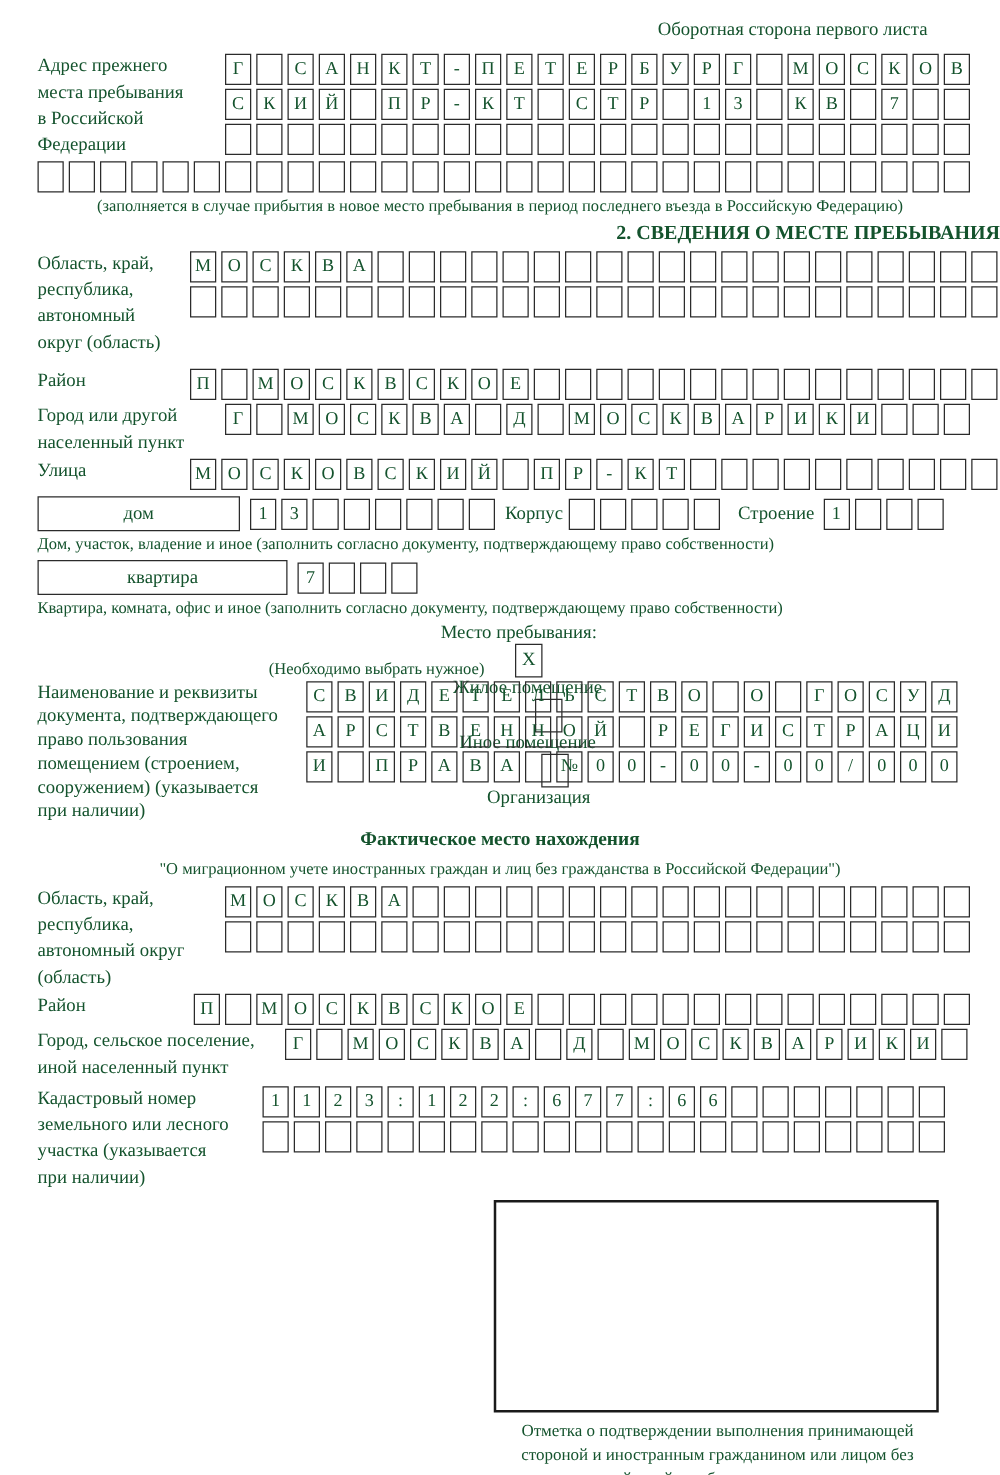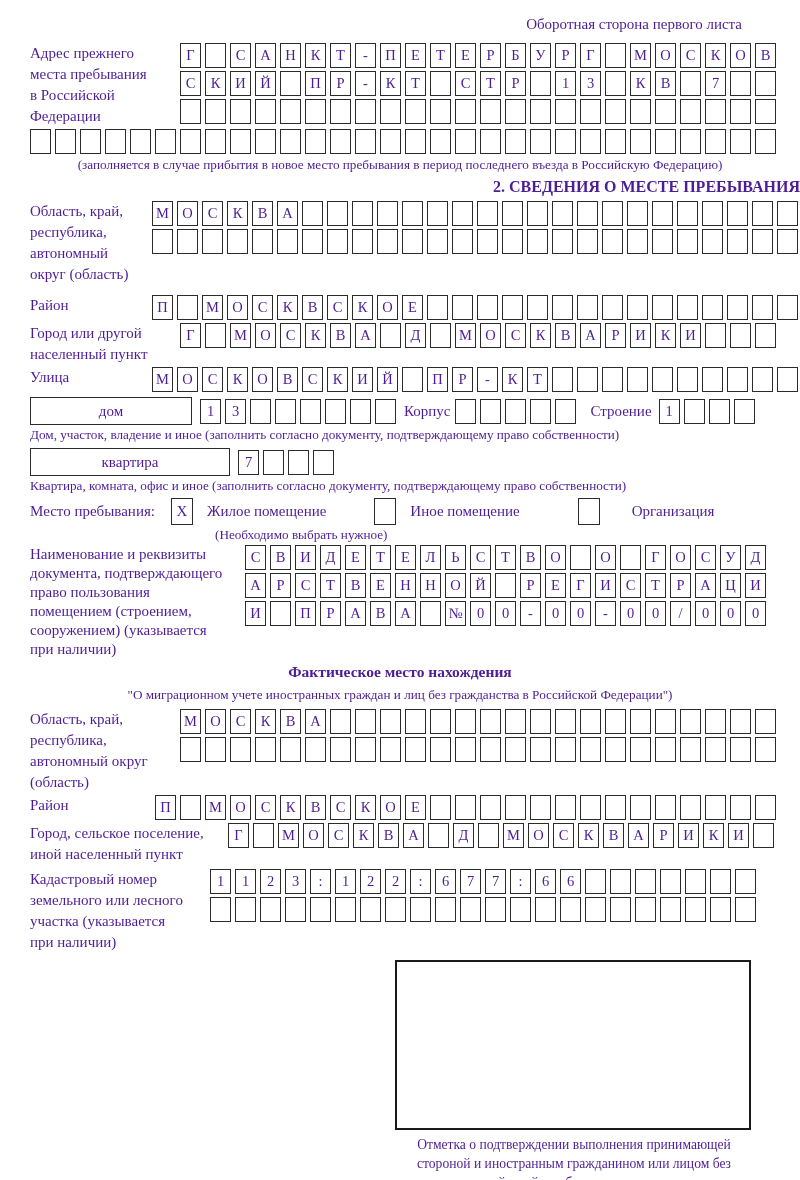--- a/index.html
+++ b/index.html
@@ -1,16 +1,16 @@
 <!DOCTYPE html>
 <html><head>
 <meta charset="utf-8">
 <style>
   html,body{margin:0;padding:0;background:#fff;}
-  .page{position:relative;width:800px;height:1180px;background:#fff;color:#4c1d95;
+  .page{position:relative;width:800px;height:1180px;background:#fff;color:#14532d;
         font-family:"Liberation Serif","DejaVu Serif",serif;overflow:hidden;}
   .title-right{text-align:right;padding:16px 58px 0 0;font-size:15px;}
   .field{display:flex;align-items:flex-start;padding-left:30px;}
   .label{font-size:15px;line-height:21px;white-space:pre-line;flex:none;}
   .label.lh19{line-height:19px;}
   .w150{width:150px;} .w122{width:122px;} .w215{width:215px;} .w125{width:125px;}
   .w198{width:198px;} .w180{width:180px;}
   .rows{flex:none;}
   .box-row{white-space:nowrap;height:25px;margin-bottom:3px;text-decoration:underline;}
   .box-row:last-child{margin-bottom:0;}
@@ -21,21 +21,21 @@
   .note{font-size:13.2px;line-height:16px;}
   .note.center{text-align:center;margin-top:3px;}
   .heading{font-weight:bold;font-size:16px;text-align:right;margin:5px 0 5px 0;}
   .subheading{font-weight:bold;font-size:15.5px;text-align:center;margin:4px 0 6px 0;}
   .mt10{margin-top:10px;} .mt4{margin-top:4px;} .mt3{margin-top:3px;} .mt6{margin-top:6px;} .mt2{margin-top:2px;}
   .house-row{display:flex;align-items:center;padding-left:30px;margin-top:5px;height:28px;}
   .wide-box{box-sizing:border-box;border:1.5px solid #2b2b2b;height:28px;display:flex;
             align-items:center;justify-content:center;font-size:15px;flex:none;}
   .wb160{width:162px;} .wb200{width:200px;}
   .inline-label{font-size:15px;flex:none;}
-  .stay-row{display:flex;align-items:center;padding-left:30px;margin-top:4px;height:27px;font-size:15px;}
+  .stay-row{display:flex;align-items:center;padding-left:30px;margin-top:4px;height:27px;font-size:15px;flex-direction:column;}
   .checkbox{box-sizing:border-box;width:22px;height:27px;border:1.5px solid #2b2b2b;
             display:inline-flex;align-items:center;justify-content:center;font-size:15px;flex:none;}
   .indent-note{padding-left:215px;margin-top:2px;}
   .centered-note{text-align:center;}
   .stamp-area{margin-left:358px;width:432px;margin-top:7px;}
   .stamp-box{box-sizing:border-box;margin-left:37px;width:356px;height:170px;border:2px solid #1a1a1a;}
   .stamp-caption{text-align:center;font-size:13.6px;line-height:19px;margin-top:5px;white-space:pre-line;}
 </style>
 </head>
 <body>

